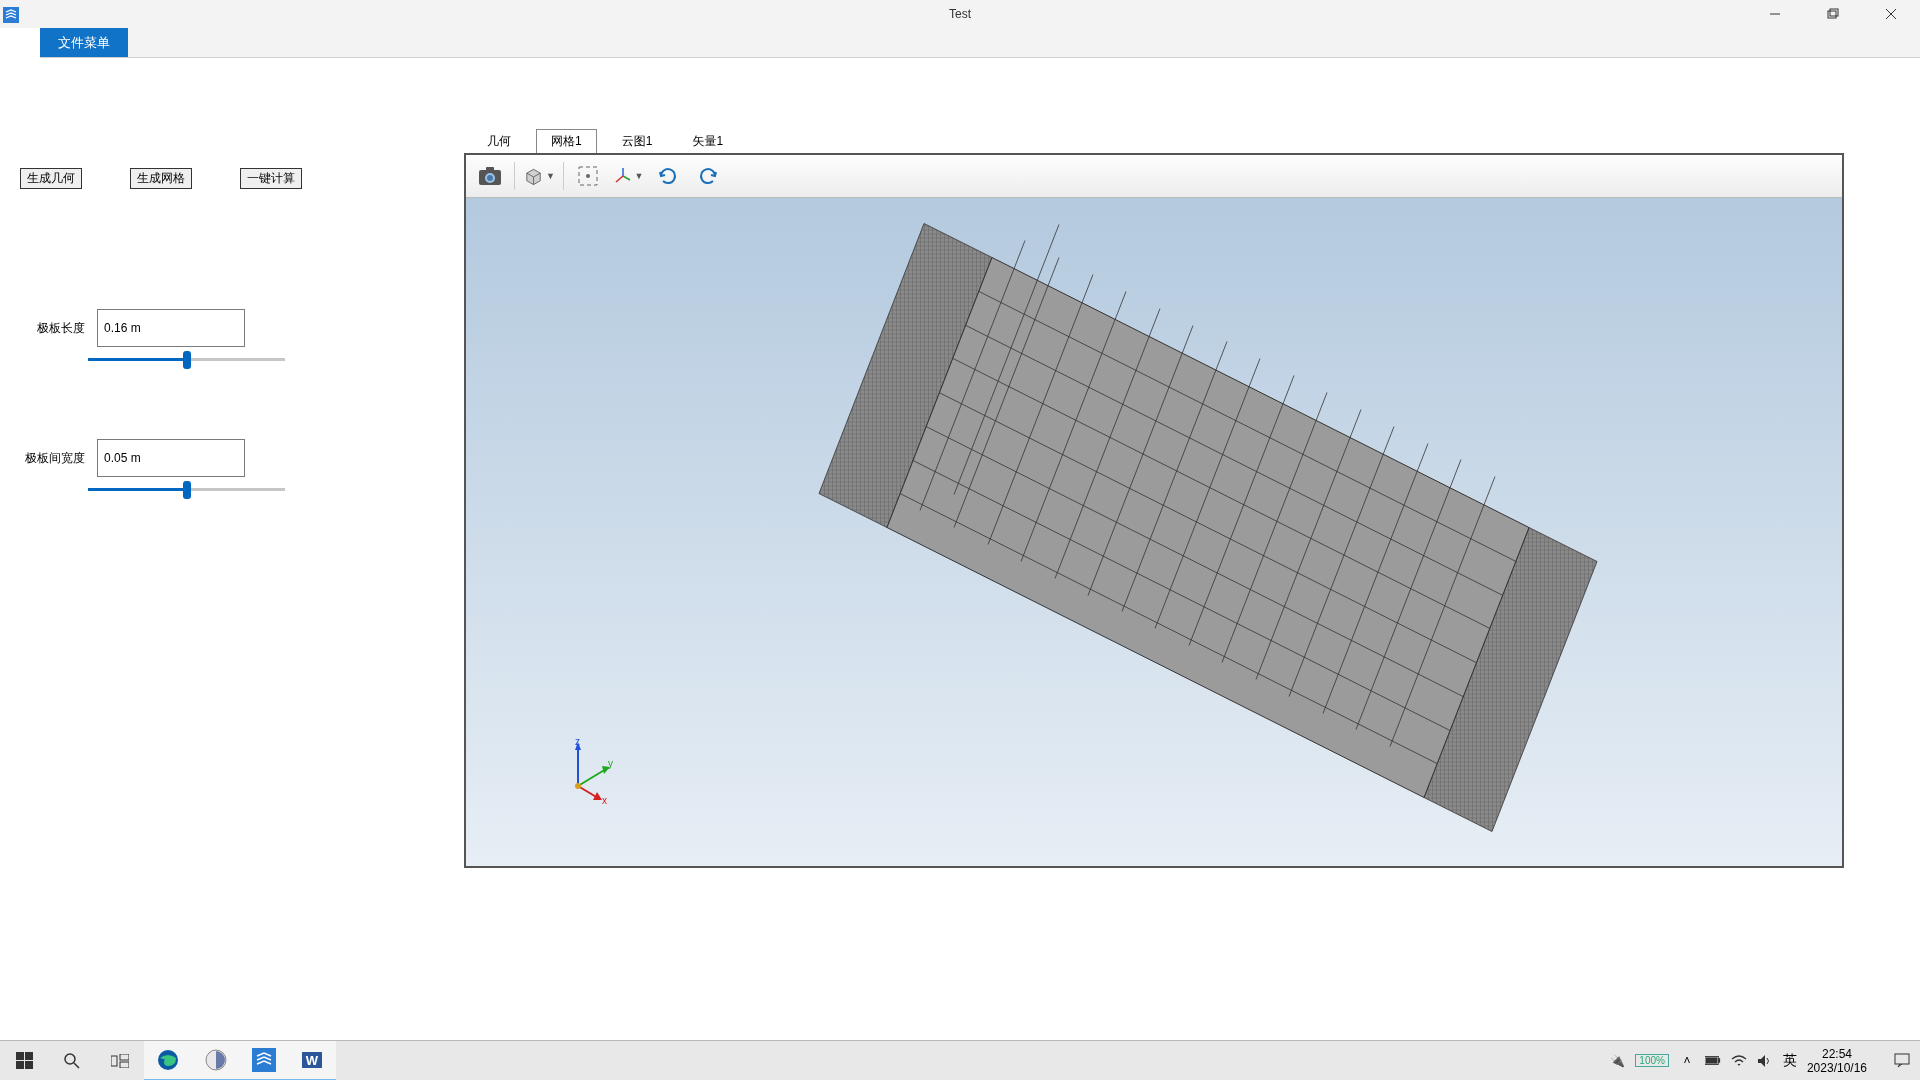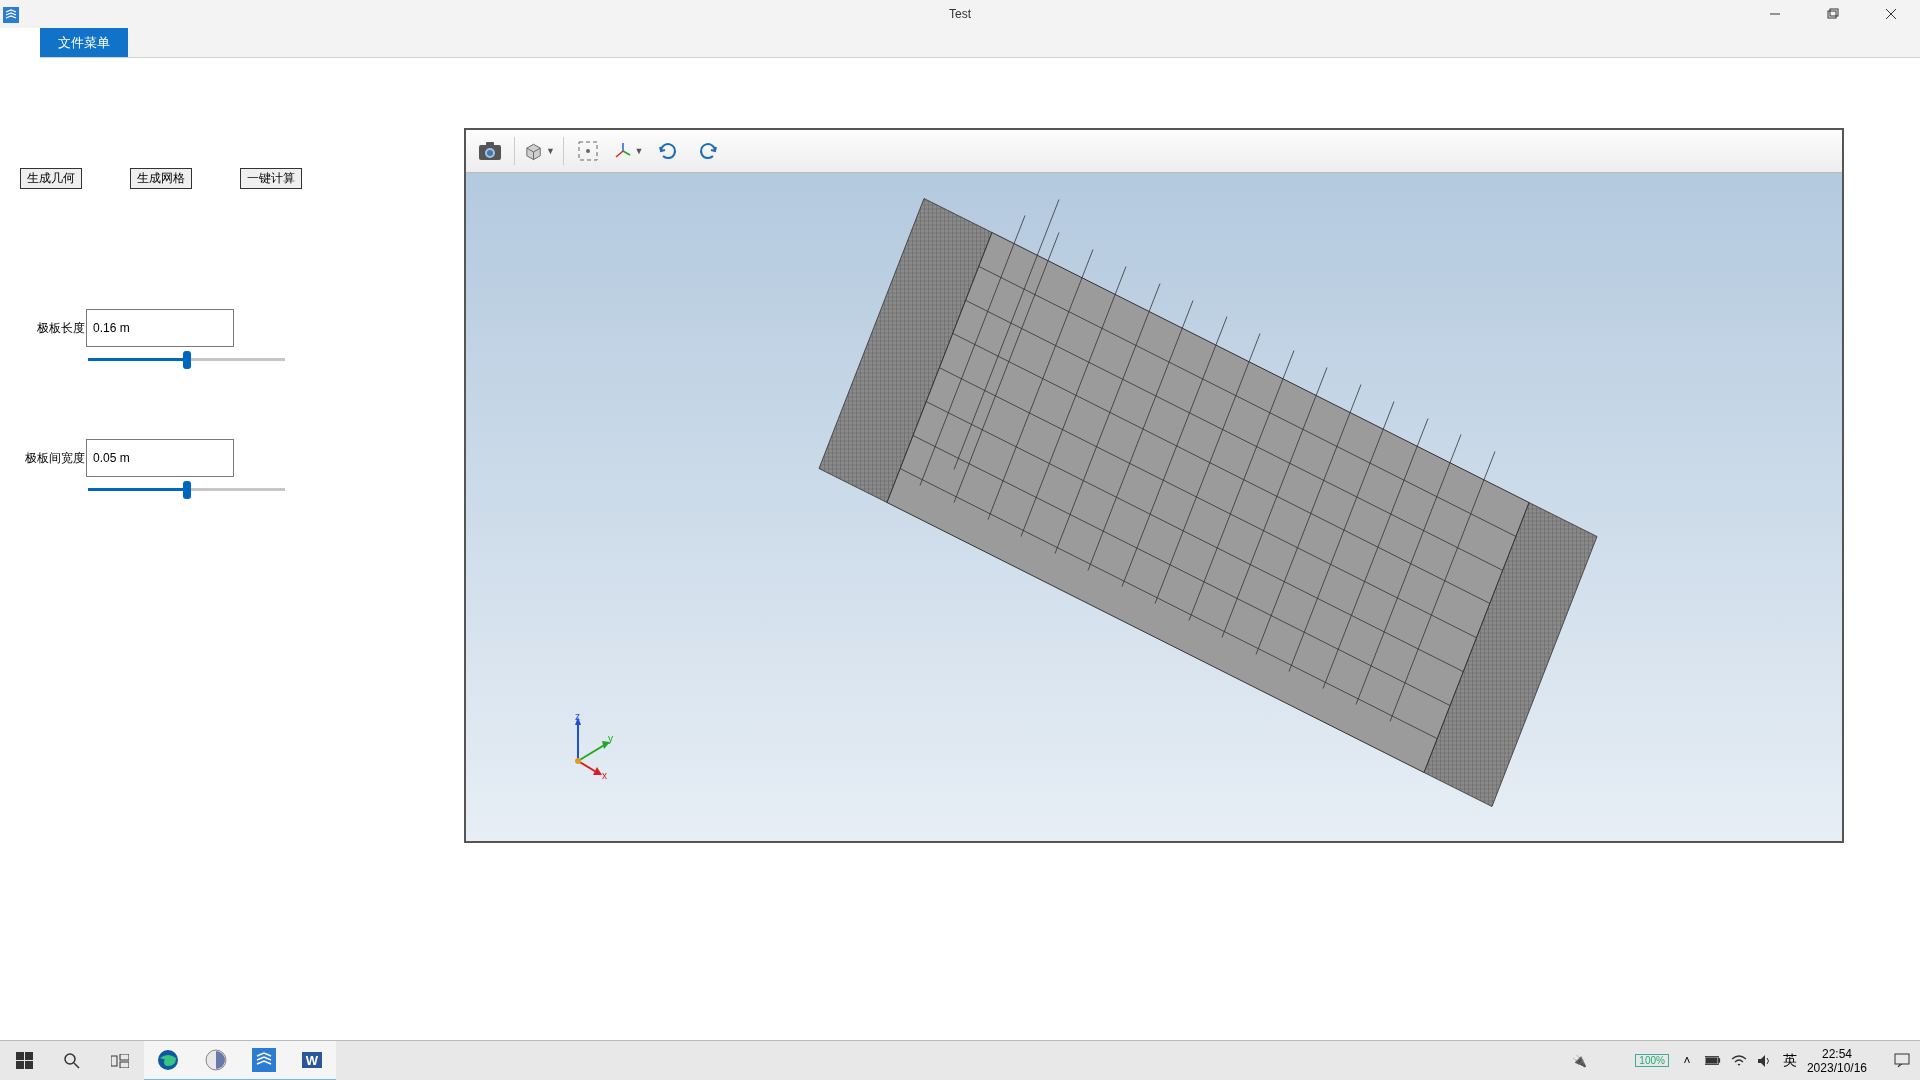--- a/index.html
+++ b/index.html
@@ -19,21 +19,21 @@
 
 
 .workarea { position: relative; background: #fff; height: 970px; }
 
 
 .left-panel { position: absolute; left: 20px; top: 110px; width: 330px; }
 .btnrow { display: flex; gap: 48px; margin-bottom: 120px; }
 .btnrow button { font-size: 12px; padding: 1px 6px; border: 1px solid #333; background: #efefef; font-family: inherit; }
 .param { margin-bottom: 70px; }
 .param-row { display: flex; align-items: center; }
-.param-label { width: 65px; text-align: right; font-size: 12px; margin-right: 1px; }
+.param-label { width: 65px; text-align: right; font-size: 12px; margin-right: 12px; }
 .param-input { width: 148px; height: 22px; border: 1px solid #7a7a7a; padding: 18px 6px; font-size: 12px; font-family: inherit; }
 .param-slider { width: 197px; margin-left: 68px; margin-top: 4px; height: 18px; position: relative; }
 .slider-track { width: 100%; height: 3px; background: #c6c6c6; position: absolute; top: 7px; }
 .slider-filled { position: absolute; height: 3px; background: #0067c0; top: 7px; left: 0; }
 .slider-thumb { width: 8px; height: 18px; background: #0067c0; position: absolute; top: 0; border-radius: 3px; }
 
 
 .viewarea { position: absolute; left: 464px; top: 70px; width: 1386px; }
 .tabs { display: flex; gap: 10px; padding-left: 8px; }
 .tab { padding: 3px 14px 3px 14px; font-size: 12px; border: 1px solid transparent; position: relative; top: 1px; background: #fff; }
@@ -49,21 +49,21 @@
 .triad { position: absolute; left: 92px; bottom: 60px; }
 
 
 .taskbar { position: absolute; bottom: 0; left: 0; right: 0; height: 40px; background: #e8e8e8; border-top: 1px solid #bababa; display: flex; align-items: center; }
 .taskbtn { width: 48px; height: 40px; display:flex; align-items:center; justify-content:center; }
 .taskbtn.active { border-bottom: 2px solid #76b9ed; background: #f5f5f5; }
 .task-sep { flex: 1; }
 .systray { display:flex; align-items:center; gap:10px; margin-right: 10px; }
 .trayicon { width: 16px; height: 16px; display:flex; align-items:center; justify-content:center; }
 .clock { text-align: center; font-size: 12px; line-height: 14px; margin-right: 17px; }
-.battery { display:flex; align-items:center; gap:3px; border:1px solid #4a9; color:#2a7; padding:0 3px; font-size:10px;margin-left:38px; }
+.battery { display:flex; align-items:center; gap:3px; border:1px solid #4a9; color:#2a7; padding:0 3px; font-size:10px; }
 </style>
 </head>
 <body>
 
 <div class="titlebar">
   <svg class="app-icon" viewBox="0 0 16 16">
       <rect width="16" height="16" fill="#2b7cd3"></rect>
       <path d="M3 5 L8 3 L13 5 M3 8 L8 6 L13 8 M3 11 L8 9 L13 11" stroke="#fff" stroke-width="1.2" fill="none"></path>
     </svg>
   <div class="title">Test</div>
@@ -121,20 +121,26 @@
       </div>
       <div class="param-slider">
         <div class="slider-track"></div>
           <div class="slider-filled" style="width:50%"></div>
           <div class="slider-thumb" style="left:calc(50% - 4px)"></div>
       </div>
     </div>
   </div>
 
   <div class="viewarea">
+    <div class="tabs">
+      <div class="tab">几何</div>
+      <div class="tab active">网格1</div>
+      <div class="tab">云图1</div>
+      <div class="tab">矢量1</div>
+    </div>
     <div class="viewport-frame">
       <div class="v-toolbar">
         <div class="tbtn">
           <svg width="24" height="20" viewBox="0 0 24 20">
               <rect x="1" y="4" width="22" height="15" rx="2" fill="#555"></rect>
               <rect x="8" y="1" width="8" height="4" rx="1" fill="#555"></rect>
               <circle cx="12" cy="12" r="5" fill="#9cc3e8"></circle>
               <circle cx="12" cy="12" r="3" fill="#4a77a8"></circle>
             </svg>
         </div>

